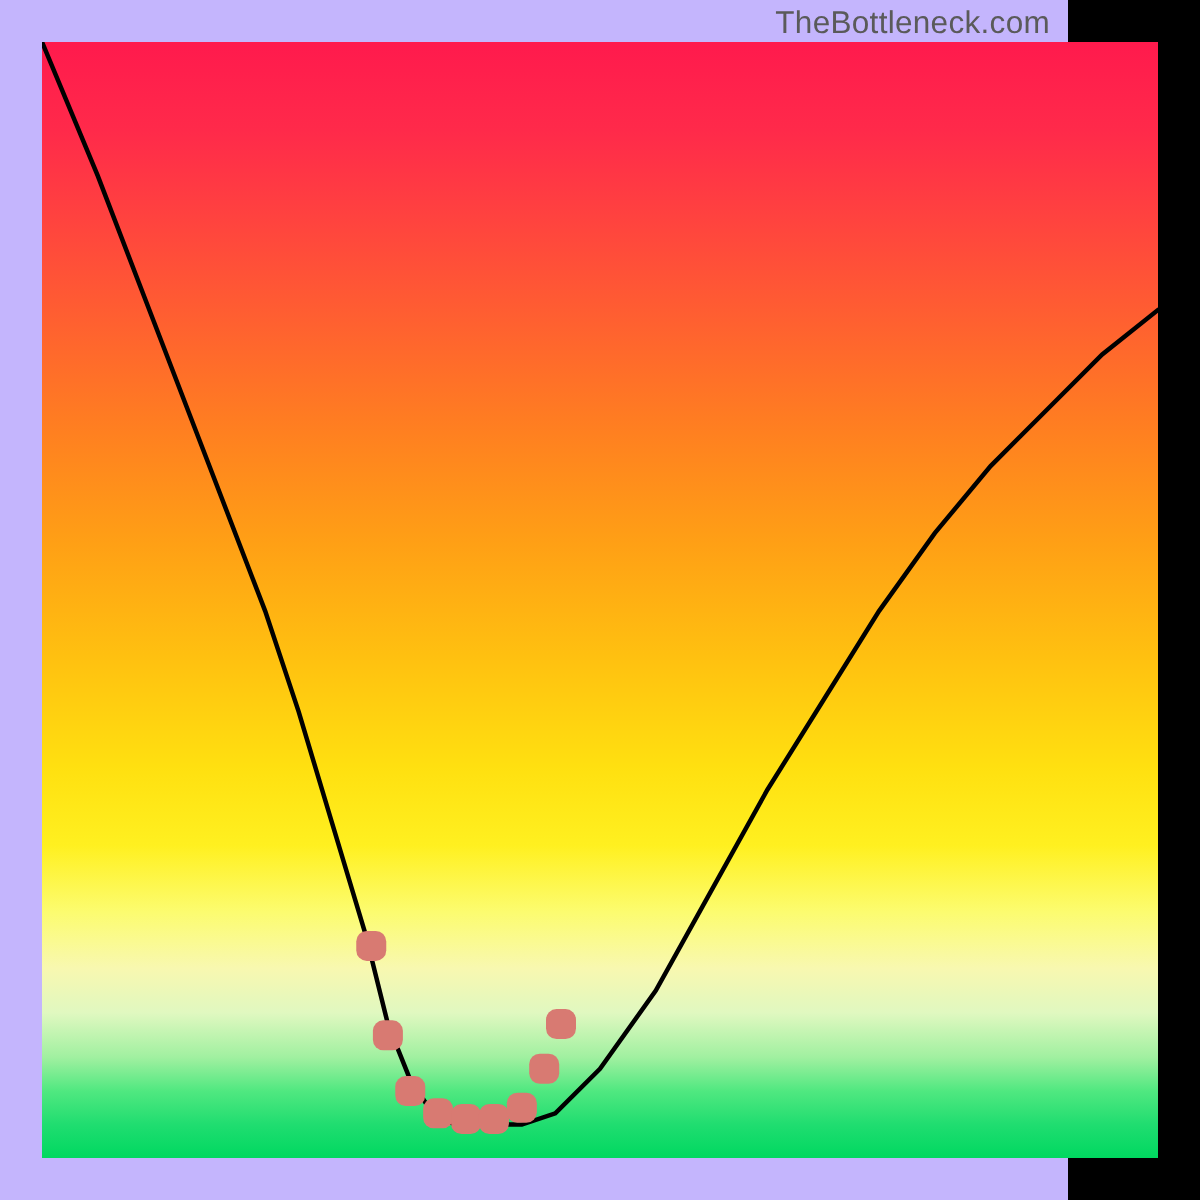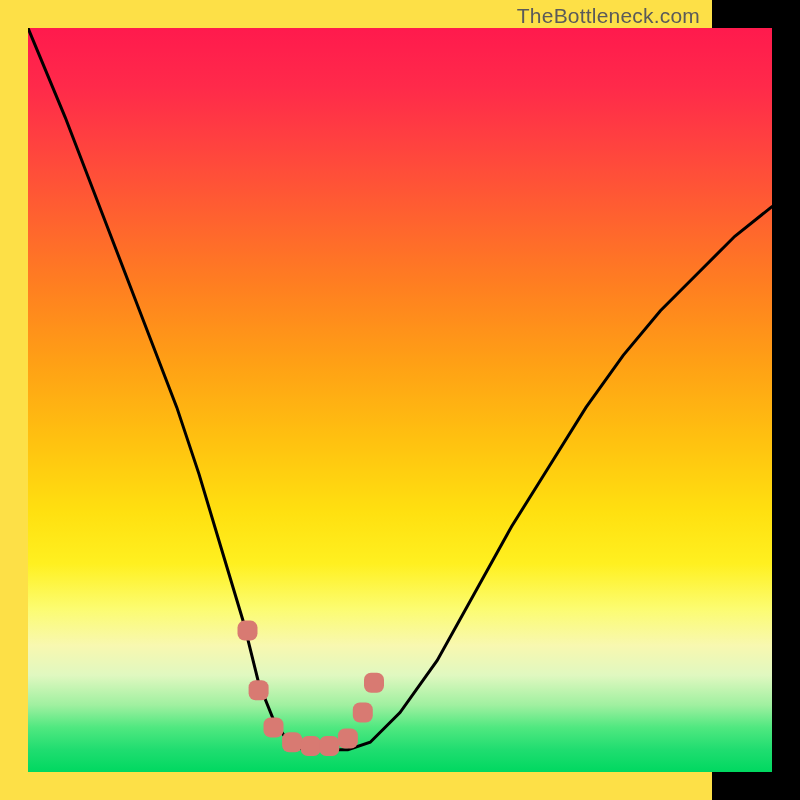--- a/index.html
+++ b/index.html
@@ -11,21 +11,21 @@
     overflow: hidden;
     position: relative;
     font-family: Arial, sans-serif;
   }
   .outer-frame {
     position: absolute;
     top: 0;
     left: 0;
     width: 712px;
     height: 800px;
-    background: #fde047;
+    background: #c4b5fd;
   }
   .plot-area {
     position: absolute;
     top: 28px;
     left: 28px;
     width: 744px;
     height: 744px;
     background: linear-gradient(to bottom,
       #ff1a4d 0%,
       #ff2a4a 8%,

